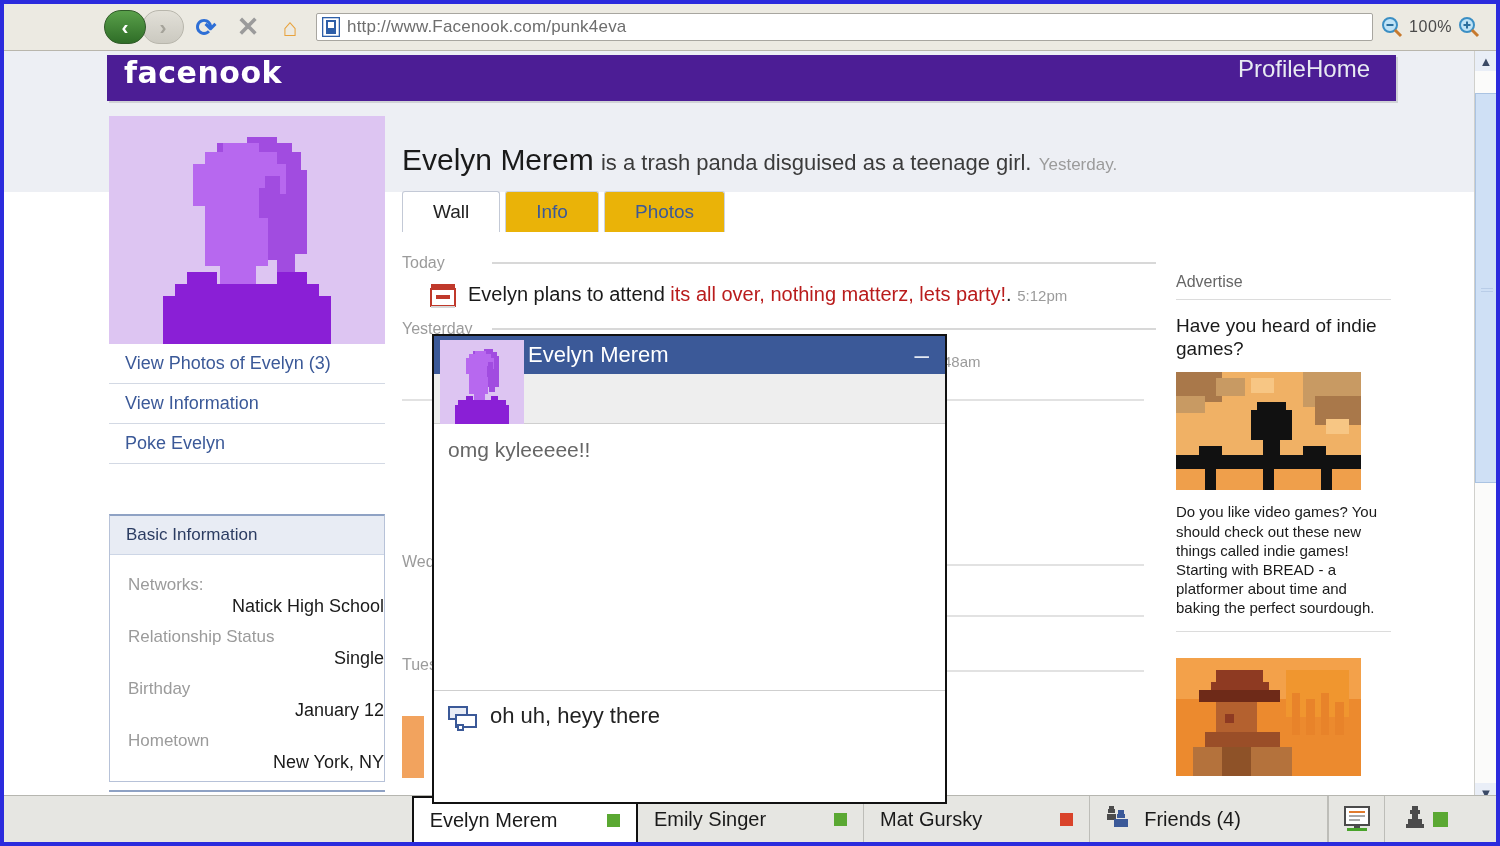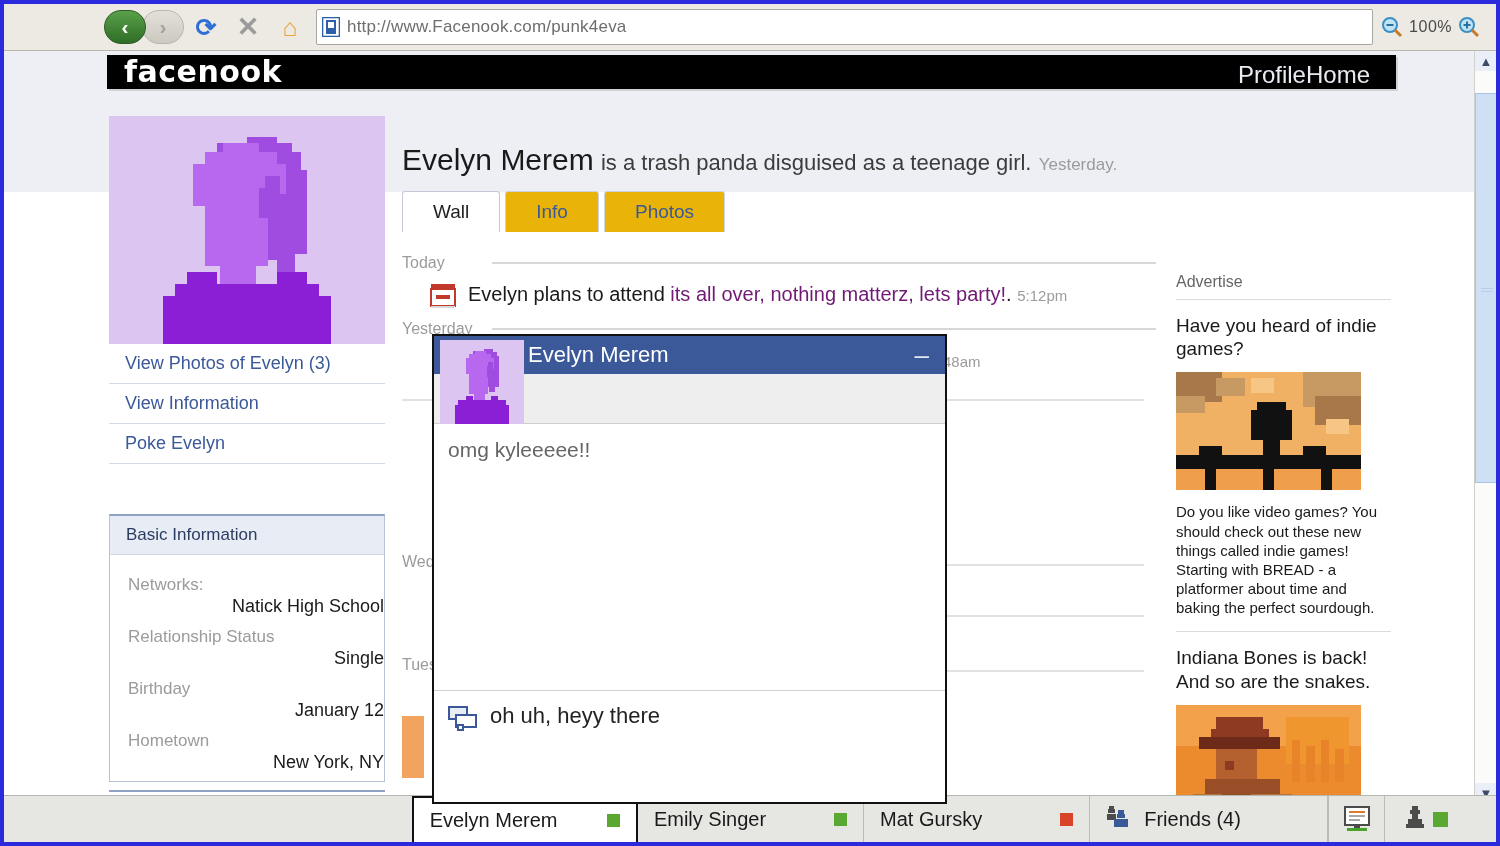--- a/index.html
+++ b/index.html
@@ -42,21 +42,21 @@
   .nav-fwd  { background: linear-gradient(#e2e0d8,#cbc9c0); color:#a5a39a; border-color:#b8b6ac; }
   .tb-icon {
     width: 40px; height: 38px;
     display: flex; align-items: center; justify-content: center;
     font-size: 24px; cursor: pointer; margin-left: 2px;
   }
   .ic-reload { color:#2e6fd6; font-weight:bold; font-size:25px; }
   .ic-stop   { color:#9b9b9b; font-weight:bold; font-size:27px; }
   .ic-home   { color:#e8a33d; font-size:25px; }
   .url-wrap {
-    flex: 1; height: 36px; margin-left: 6px; margin-right: 6px;
+    flex: 1; height: 28px; margin-left: 6px; margin-right: 6px;
     display: flex; align-items: center;
     background: #fff; border: 1px solid #a8a6a0; border-radius: 2px;
   }
   .url-badge {
     width: 24px; height: 26px; margin: 0 4px 0 2px;
     display:flex; align-items:center; justify-content:center;
   }
   .url-badge svg { display:block; }
   .url-text {
     flex:1; font-size: 17px; color: #6e6e6e; letter-spacing: .2px;
@@ -71,23 +71,23 @@
     position: absolute; left: 0; top: 47px;
     width: 1470px; height: 752px;
     background: #fff; overflow: hidden;
   }
   .page-bg-top { position:absolute; left:0; top:0; width:1470px; height:141px; background:#edeff4; }
   .page-bg-white { position:absolute; left:0; top:141px; width:1470px; height:611px; background:#fff; }
 
   
   .fb-header {
     position: absolute; left: 103px; top: 4px;
-    width: 1289px; height: 34px;
-    background: #000000;
-    display: flex; align-items: flex-end;
+    width: 1289px; height: 46px;
+    background: #4c1d95;
+    display: flex; align-items: flex-start;
     box-shadow: 2px 2px 0 rgba(0,0,0,.12);
   }
   .fb-logo {
     color: #fff; font-size: 30px; font-weight: bold;
     padding-left: 17px; letter-spacing: .5px;
     font-family: "DejaVu Sans", sans-serif;
   }
   .fb-nav { margin-left:auto; display:flex; padding-right: 26px; }
   .fb-nav a { color:#e8ebf2; font-size:24px; text-decoration:none; cursor:pointer; }
 
@@ -141,21 +141,21 @@
   }
   .tab.active { background:#fff; color:#222; border-color:#c3c9d6; }
 
   .feed-body { margin-top: 19px; padding-left: 6px; position:relative; }
   .day-row { display:flex; align-items:center; gap:24px; height: 24px; }
   .day-label { font-size:16px; color:#9b9b9b; width: 66px; }
   .day-line { flex:1; height:2px; background:#d8d8d8; }
   .post { display:flex; align-items:flex-start; gap:12px; padding: 7px 0 7px 28px; }
   .post-icon { width:26px; height:28px; flex:none; }
   .post-text { font-size: 20px; color:#1a1a1a; line-height:1.25; }
-  .post-text a { color:#701a75; text-decoration:none;margin-top:44px; }
+  .post-text a { color:#b91c1c; text-decoration:none;margin-top:44px; }
   .post-time { font-size: 15px; color:#9b9b9b; }
   .sep-line { height:2px; background:#e2e2e2; margin: 14px 0 0 0; }
 
   
   .partial-wrap { position:relative; height: 300px; }
   .partial-day { position:absolute; font-size:16px; color:#9b9b9b; }
   .orange-thumb { position:absolute; width:44px; height:62px; background:#f2a35e; }
 
   
   .ads { position:absolute; left:1172px; top:222px; width:215px; }
@@ -441,21 +441,20 @@
           <rect x="10" y="33" width="4" height="7" fill="#111111"></rect>
           <rect x="30" y="33" width="4" height="7" fill="#111111"></rect>
           <rect x="50" y="33" width="4" height="7" fill="#111111"></rect>
         </svg>
         <div class="ad-body">Do you like video games? You should check out these new things called indie games! Starting with BREAD - a platformer about time and baking the perfect sourdough.</div>
       </div>
 
       <div class="ad-divider"></div>
 
       <div class="ad">
-        <div class="ad-head">Indiana Bones is back! And so are the snakes.</div>
         <svg class="ad-img" viewBox="0 0 64 40" shape-rendering="crispEdges" preserveAspectRatio="none">
           <rect width="64" height="40" fill="#ec8a2e"></rect>
           <rect x="0" y="0" width="64" height="14" fill="#f3a14a"></rect>
           <rect x="38" y="4" width="22" height="16" fill="#f0962f"></rect>
           <rect x="40" y="12" width="3" height="14" fill="#e8832a"></rect>
           <rect x="45" y="14" width="3" height="12" fill="#e8832a"></rect>
           <rect x="50" y="12" width="3" height="14" fill="#e8832a"></rect>
           <rect x="55" y="15" width="3" height="11" fill="#e8832a"></rect>
           <rect x="14" y="4" width="16" height="6" fill="#8e3a22"></rect>
           <rect x="12" y="8" width="20" height="4" fill="#8e3a22"></rect>

